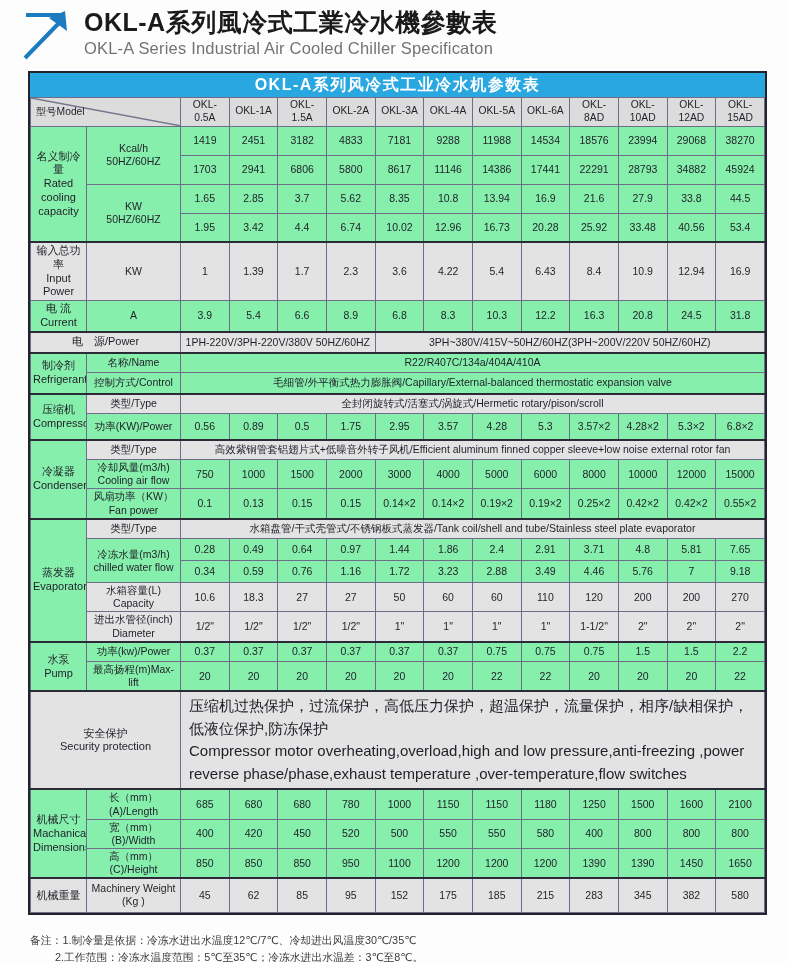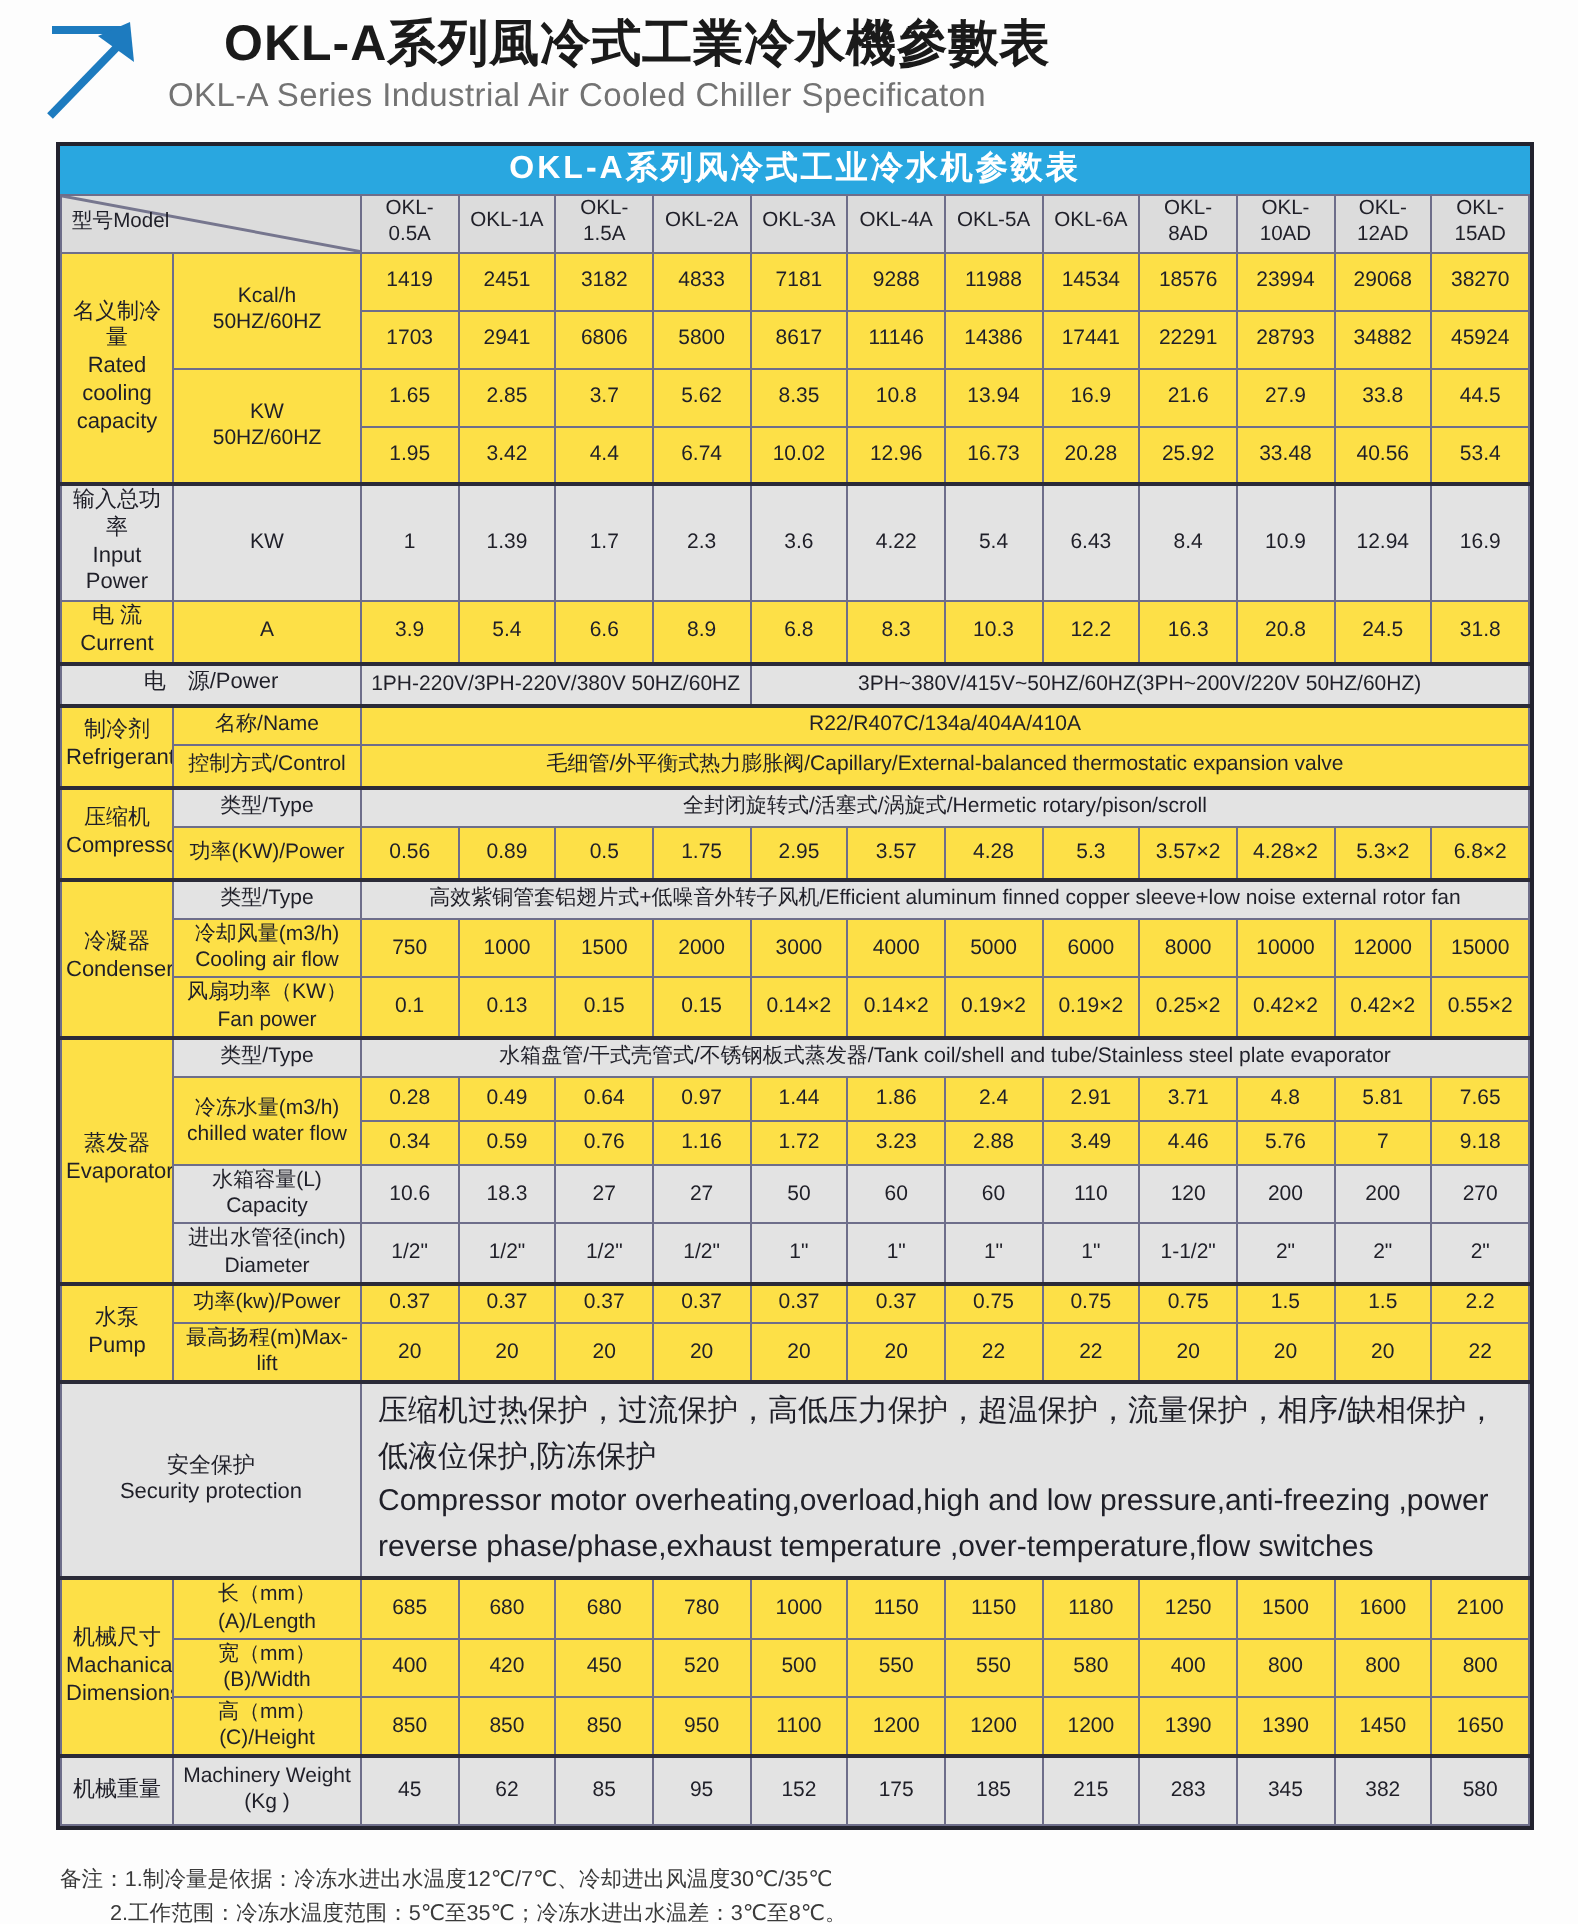--- a/index.html
+++ b/index.html
@@ -4,24 +4,24 @@
 <style>
   html,body{margin:0;padding:0;}
   body{
     width:789px;height:962px;background:#fdfdfd;overflow:hidden;
     font-family:"Liberation Sans","DejaVu Sans",sans-serif;color:#1f1f28;
   }
   
   .page-header{display:flex;align-items:flex-start;margin:5px 0 0 14px;height:58px;}
   .logo{width:62px;height:56px;flex:0 0 62px;}
   .titles{margin-left:8px;padding-top:2px;}
-  .title-zh{font-size:25px;font-weight:bold;color:#1a1a1a;letter-spacing:.5px;line-height:30px;margin-left:28px;}
+  .title-zh{font-size:25px;font-weight:bold;color:#1a1a1a;letter-spacing:.5px;line-height:30px;}
   .title-en{font-size:16.5px;color:#737373;letter-spacing:.2px;line-height:20px;margin-top:1px;}
   
-  .table-wrap{width:735px;margin:8px 0 0 28px;border:2px solid #23232e;background:#fde047;}
+  .table-wrap{width:735px;margin:8px 0 0 28px;border:2px solid #23232e;background:#86efac;}
   .table-title{
     height:24px;line-height:24px;background:#29a7e0;color:#fff;text-align:center;
     font-size:16px;font-weight:bold;letter-spacing:1.5px;
   }
   table{border-collapse:collapse;table-layout:fixed;width:100%;}
   td{
     border:1px solid #6e6e8a;text-align:center;vertical-align:middle;
     padding:1px 2px;font-size:10.5px;line-height:1.25;color:#1f1f28;overflow:hidden;
   }
   tr.sec td{border-top:2px solid #2b2b38;}

